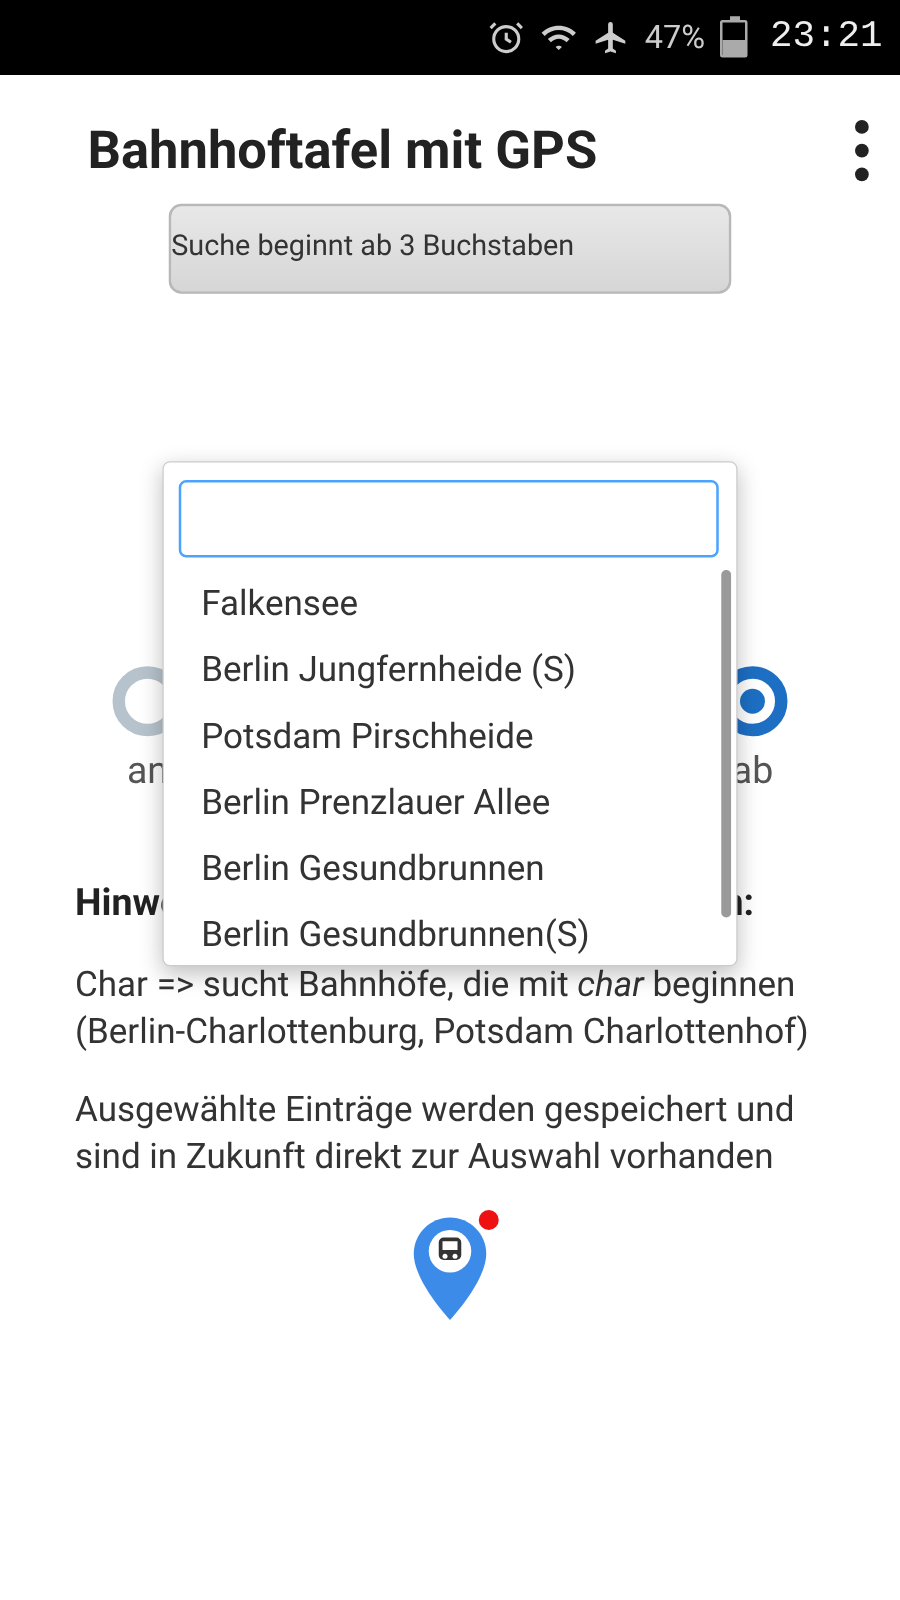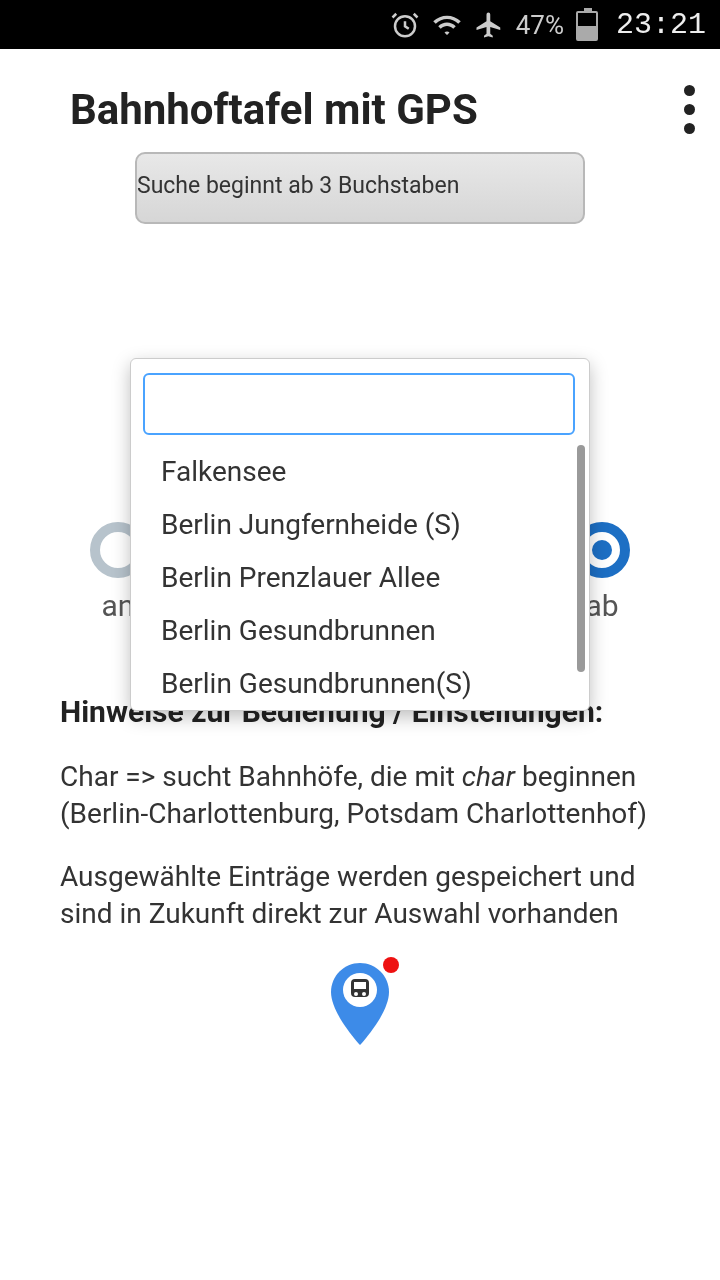--- a/index.html
+++ b/index.html
@@ -1,18 +1,18 @@
 <!DOCTYPE html>
 <html><head>
 <meta charset="utf-8">
 <style>
   * { box-sizing: border-box; margin: 0; padding: 0; }
   html, body { width: 720px; height: 1280px; font-family: -apple-system, Roboto, "Helvetica Neue", Arial, sans-serif; background: #fff; overflow: hidden; }
   .status-bar {
-    height: 49px; background: #000; color: #ccc;
+    height: 60px; background: #000; color: #ccc;
     display: flex; align-items: center; justify-content: flex-end;
     padding: 0 14px; font-size: 28px; gap: 12px;
   }
   .status-bar .time { font-size: 30px; color: #eee; margin-left: 6px; font-family: Liberation Mono, monospace; }
   .status-bar .pct { font-size: 26px; color: #ccc; }
   .status-bar svg { display: block; }
   .content { position: relative; padding: 0 60px; }
   .header-row {
     display: flex; align-items: center; justify-content: space-between;
     padding: 36px 10px 18px 70px;
@@ -127,20 +127,21 @@
       <div class="radio-ring sel"></div>
       <div class="lbl">ab</div>
     </div>
   </div>
 
   <div class="dropdown">
     <input class="input" value="" style="">
     <div class="list">
       <div class="item">Falkensee</div>
       <div class="item">Berlin Jungfernheide (S)</div>
+      <div class="item">Potsdam Pirschheide</div>
       <div class="item">Berlin Prenzlauer Allee</div>
       <div class="item">Berlin Gesundbrunnen</div>
       <div class="item">Berlin Gesundbrunnen(S)</div>
 
     </div>
   </div>
 
   <div style="height:440px"></div>
 
   <div class="hints">

